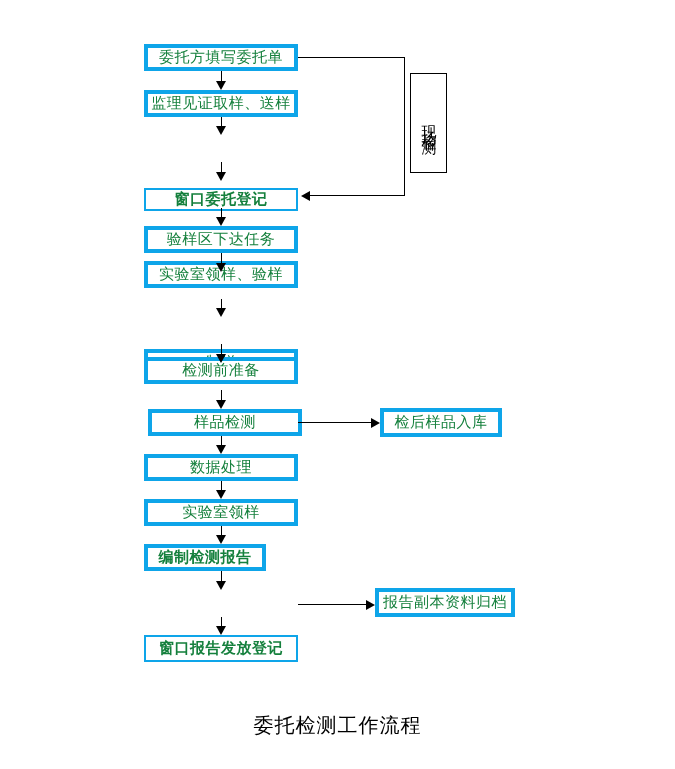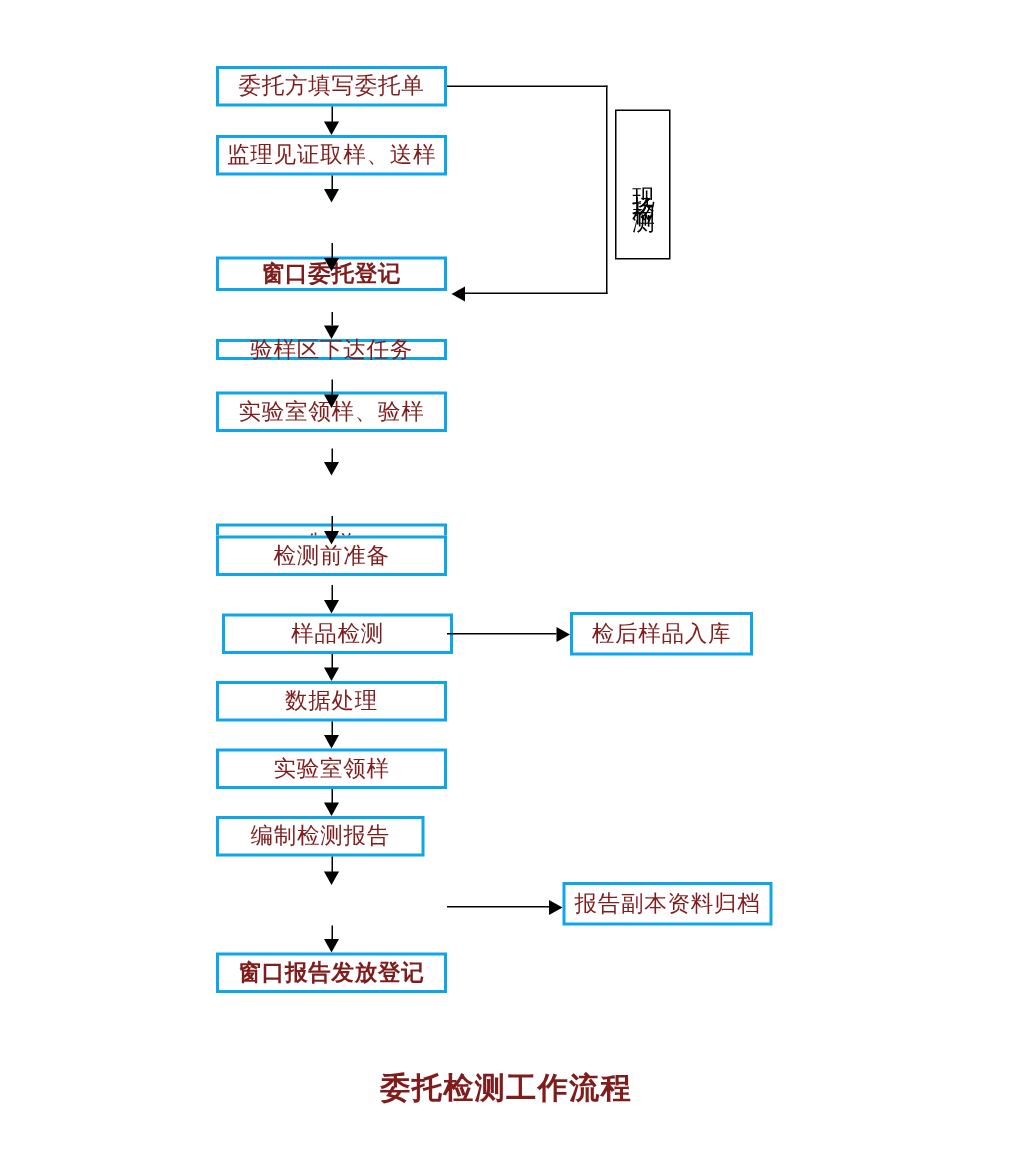--- a/index.html
+++ b/index.html
@@ -17,30 +17,30 @@
     width: 675px;
     height: 769px;
     background: #ffffff;
     overflow: hidden;
   }
 
   
   .node {
     position: absolute;
     box-sizing: border-box;
-    border: 2px solid #0ea5e9;
+    border: 4px solid #0ea5e9;
     background: #ffffff;
     display: flex;
     align-items: center;
     justify-content: center;
     font-size: 15px;
     line-height: 1;
     letter-spacing: 0.5px;
     white-space: nowrap;
-    color: #7f1d1d;
+    color: #15803d;
   }
   .node.emph {
     border-width: 2px;
     font-weight: 600;
   }
   .node.side {
     font-size: 15px;
   }
 
   
@@ -100,52 +100,52 @@
     border-right: 9px solid #000000;
   }
 
   
   #caption {
     position: absolute;
     left: 0;
     right: 0;
     text-align: center;
     font-size: 20px;
-    font-weight: bold;
+    font-weight: normal;
     letter-spacing: 1px;
-    color: #7f1d1d;
+    color: #000000;
   }
 </style>
 </head>
 <body>
 
 <div id="canvas">
 
   <div class="node" style="left:144px; top:44px; width:154px; height:27px;">委托方填写委托单</div>
 
   <div class="node" style="left:144px; top:90px; width:154px; height:27px;">监理见证取样、送样</div>
 
 
-  <div class="node emph" style="left:144px; top:171px; width:154px; height:23px;">窗口委托登记</div>
-
-  <div class="node" style="left:144px; top:226px; width:154px; height:14px;">验样区下达任务</div>
+  <div class="node emph" style="left:144px; top:188px; width:154px; height:23px;">窗口委托登记</div>
+
+  <div class="node" style="left:144px; top:226px; width:154px; height:27px;">验样区下达任务</div>
 
   <div class="node" style="left:144px; top:261px; width:154px; height:27px;">实验室领样、验样</div>
 
   <div class="node" style="left:144px; top:317px; width:154px; height:27px;margin-top:32px;">制样</div>
 
   <div class="node" style="left:144px; top:357px; width:154px; height:27px;">检测前准备</div>
 
   <div class="node" style="left:148px; top:409px; width:154px; height:27px;">样品检测</div>
 
   <div class="node" style="left:144px; top:454px; width:154px; height:27px;">数据处理</div>
 
   <div class="node" style="left:144px; top:499px; width:154px; height:27px;">实验室领样</div>
 
-  <div class="node" style="left:144px; top:544px; width:139px; height:27px;">编制检测报告</div>
+  <div class="node" style="left:144px; top:544px; width:122px; height:27px;font-weight:bold;">编制检测报告</div>
 
 
   <div class="node emph" style="left:144px; top:635px; width:154px; height:27px;">窗口报告发放登记</div>
 
   <div class="node side" style="left:380px; top:408px; width:122px; height:29px;">检后样品入库</div>
 
   <div class="node side" style="left:375px; top:588px; width:140px; height:29px;">报告副本资料归档</div>
 
   <div class="vnode" style="left:410px; top:73px; width:37px; height:100px;">现场检测</div>
 

